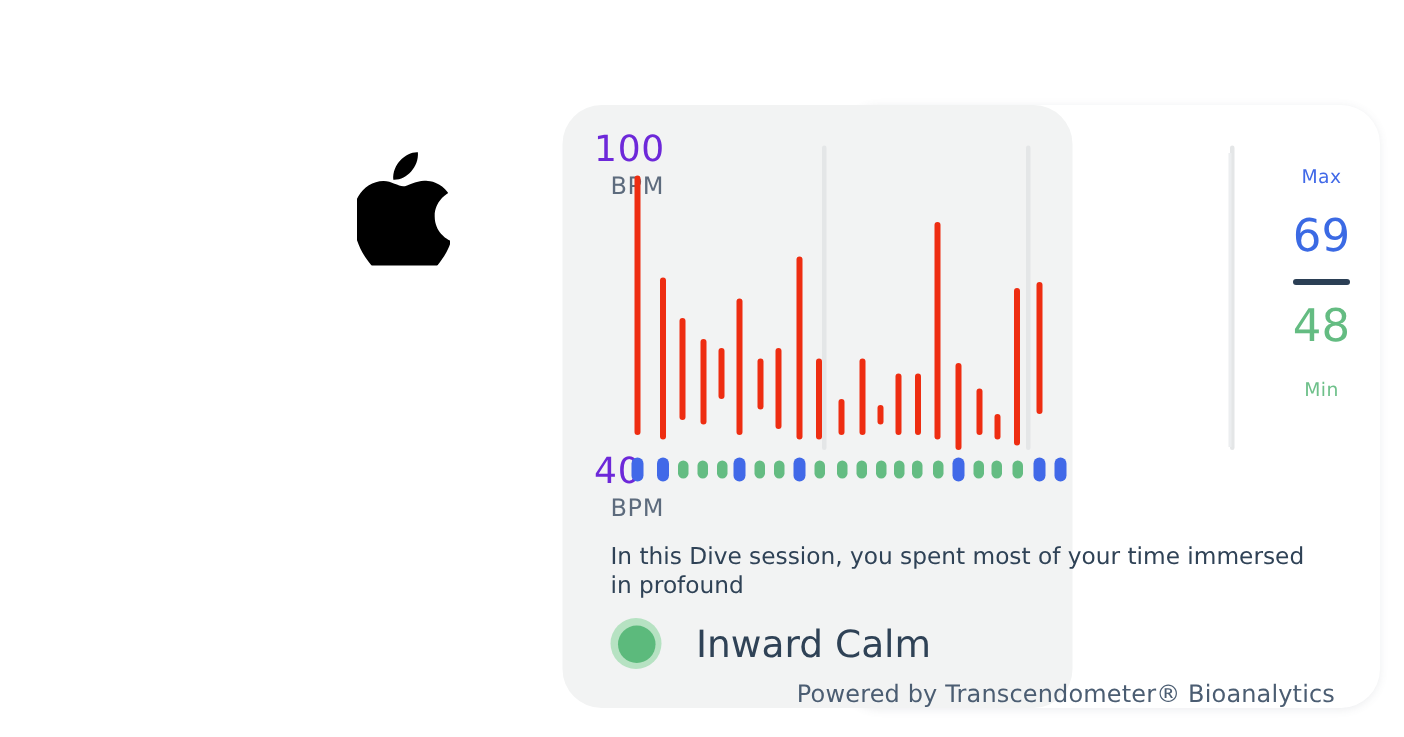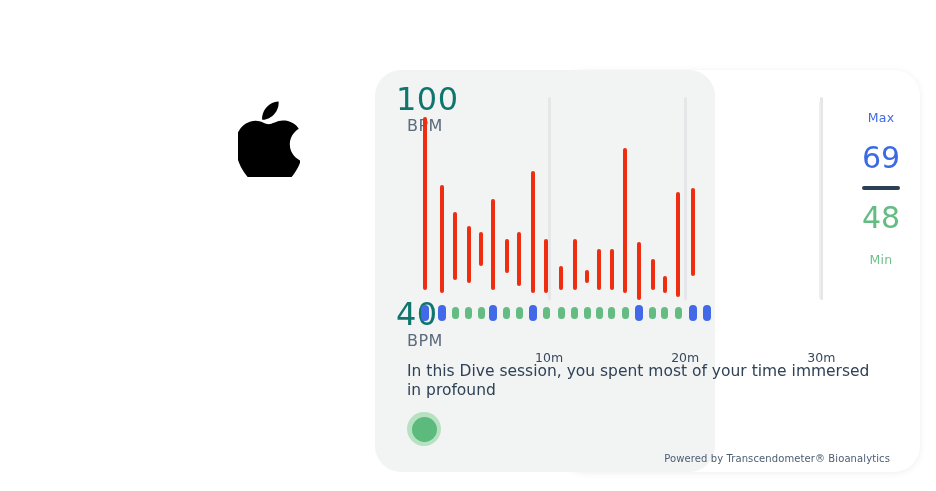--- a/index.html
+++ b/index.html
@@ -53,24 +53,24 @@
     width: 545px;
     height: 402px;
   }
   .axis-max, .axis-min {
     position: absolute;
     color: #36495e;
     font-family: "DejaVu Sans", sans-serif;
     font-weight: 400;
   }
   .axis-num {
-    font-size: 32px;
+    font-size: 24px;
     letter-spacing: 0.5px;
     line-height: 25px;
-    color: #0f766e;
+    color: #6d28d9;
   }
   .axis-unit {
     font-size: 16px;
     color: #5d6b7d;
     letter-spacing: 0.4px;
     margin-left: 11px;
     display: block;
     margin-top: 2px;
   }
   #label-top { left: 21px; top: 17px; }
@@ -218,21 +218,21 @@
   #state-label {
     margin-left: 23px;
     font-size: 25px;
     color: #2f4256;
     font-family: "DejaVu Sans", sans-serif;
   }
   #footer-note {
     position: absolute;
     right: 46px;
     top: 453px;
-    font-size: 10px;
+    font-size: 16px;
     color: #4b5d72;
     font-family: "DejaVu Sans", sans-serif;
     letter-spacing: 0.1px;
   }
 </style>
 </head>
 <body>
 
 <div id="apple-logo">
   <svg viewBox="0 0 62 76" width="62" height="76" aria-hidden="true">
@@ -302,38 +302,34 @@
         <div class="dot" style="width: 7px; height: 12px; top: 2px; left: 182.972px; background: rgb(100, 188, 130);"></div>
         <div class="dot" style="width: 7px; height: 12px; top: 2px; left: 195.222px; background: rgb(100, 188, 130);"></div>
         <div class="dot" style="width: 7px; height: 12px; top: 2px; left: 208.833px; background: rgb(100, 188, 130);"></div>
         <div class="dot" style="width: 8px; height: 16px; top: 0px; left: 221.944px; background: rgb(65, 105, 232);"></div>
         <div class="dot" style="width: 7px; height: 12px; top: 2px; left: 236.056px; background: rgb(100, 188, 130);"></div>
         <div class="dot" style="width: 7px; height: 12px; top: 2px; left: 248.306px; background: rgb(100, 188, 130);"></div>
         <div class="dot" style="width: 7px; height: 12px; top: 2px; left: 261.917px; background: rgb(100, 188, 130);"></div>
         <div class="dot" style="width: 8px; height: 16px; top: 0px; left: 276.389px; background: rgb(65, 105, 232);"></div>
         <div class="dot" style="width: 8px; height: 16px; top: 0px; left: 290px; background: rgb(65, 105, 232);"></div>
       </div>
-    <div class="xticks" id="xticks">
-        <span class="xtick" style="left: 136.111px;">10m</span>
-        <span class="xtick" style="left: 272.222px;">20m</span>
-        <span class="xtick" style="left: 408.333px;">30m</span>
-      </div>
   </div>
 </div>
 
 <div id="stats">
   <div class="divider-vline"></div>
   <div class="stat-cap-max">Max</div>
   <div class="stat-val-max">69</div>
   <div class="stat-rule"></div>
   <div class="stat-val-min">48</div>
   <div class="stat-cap-min">Min</div>
 </div>
 
 <div id="summary">In this Dive session, you spent most of your time immersed in profound</div>
 
 <div id="state-row">
   <span id="state-dot-outer">
     <span id="state-dot-inner"></span>
   </span>
+  <span id="state-label">Inward Calm</span>
 </div>
 
 <div id="footer-note">Powered by Transcendometer® Bioanalytics</div>
 
 </body></html>

